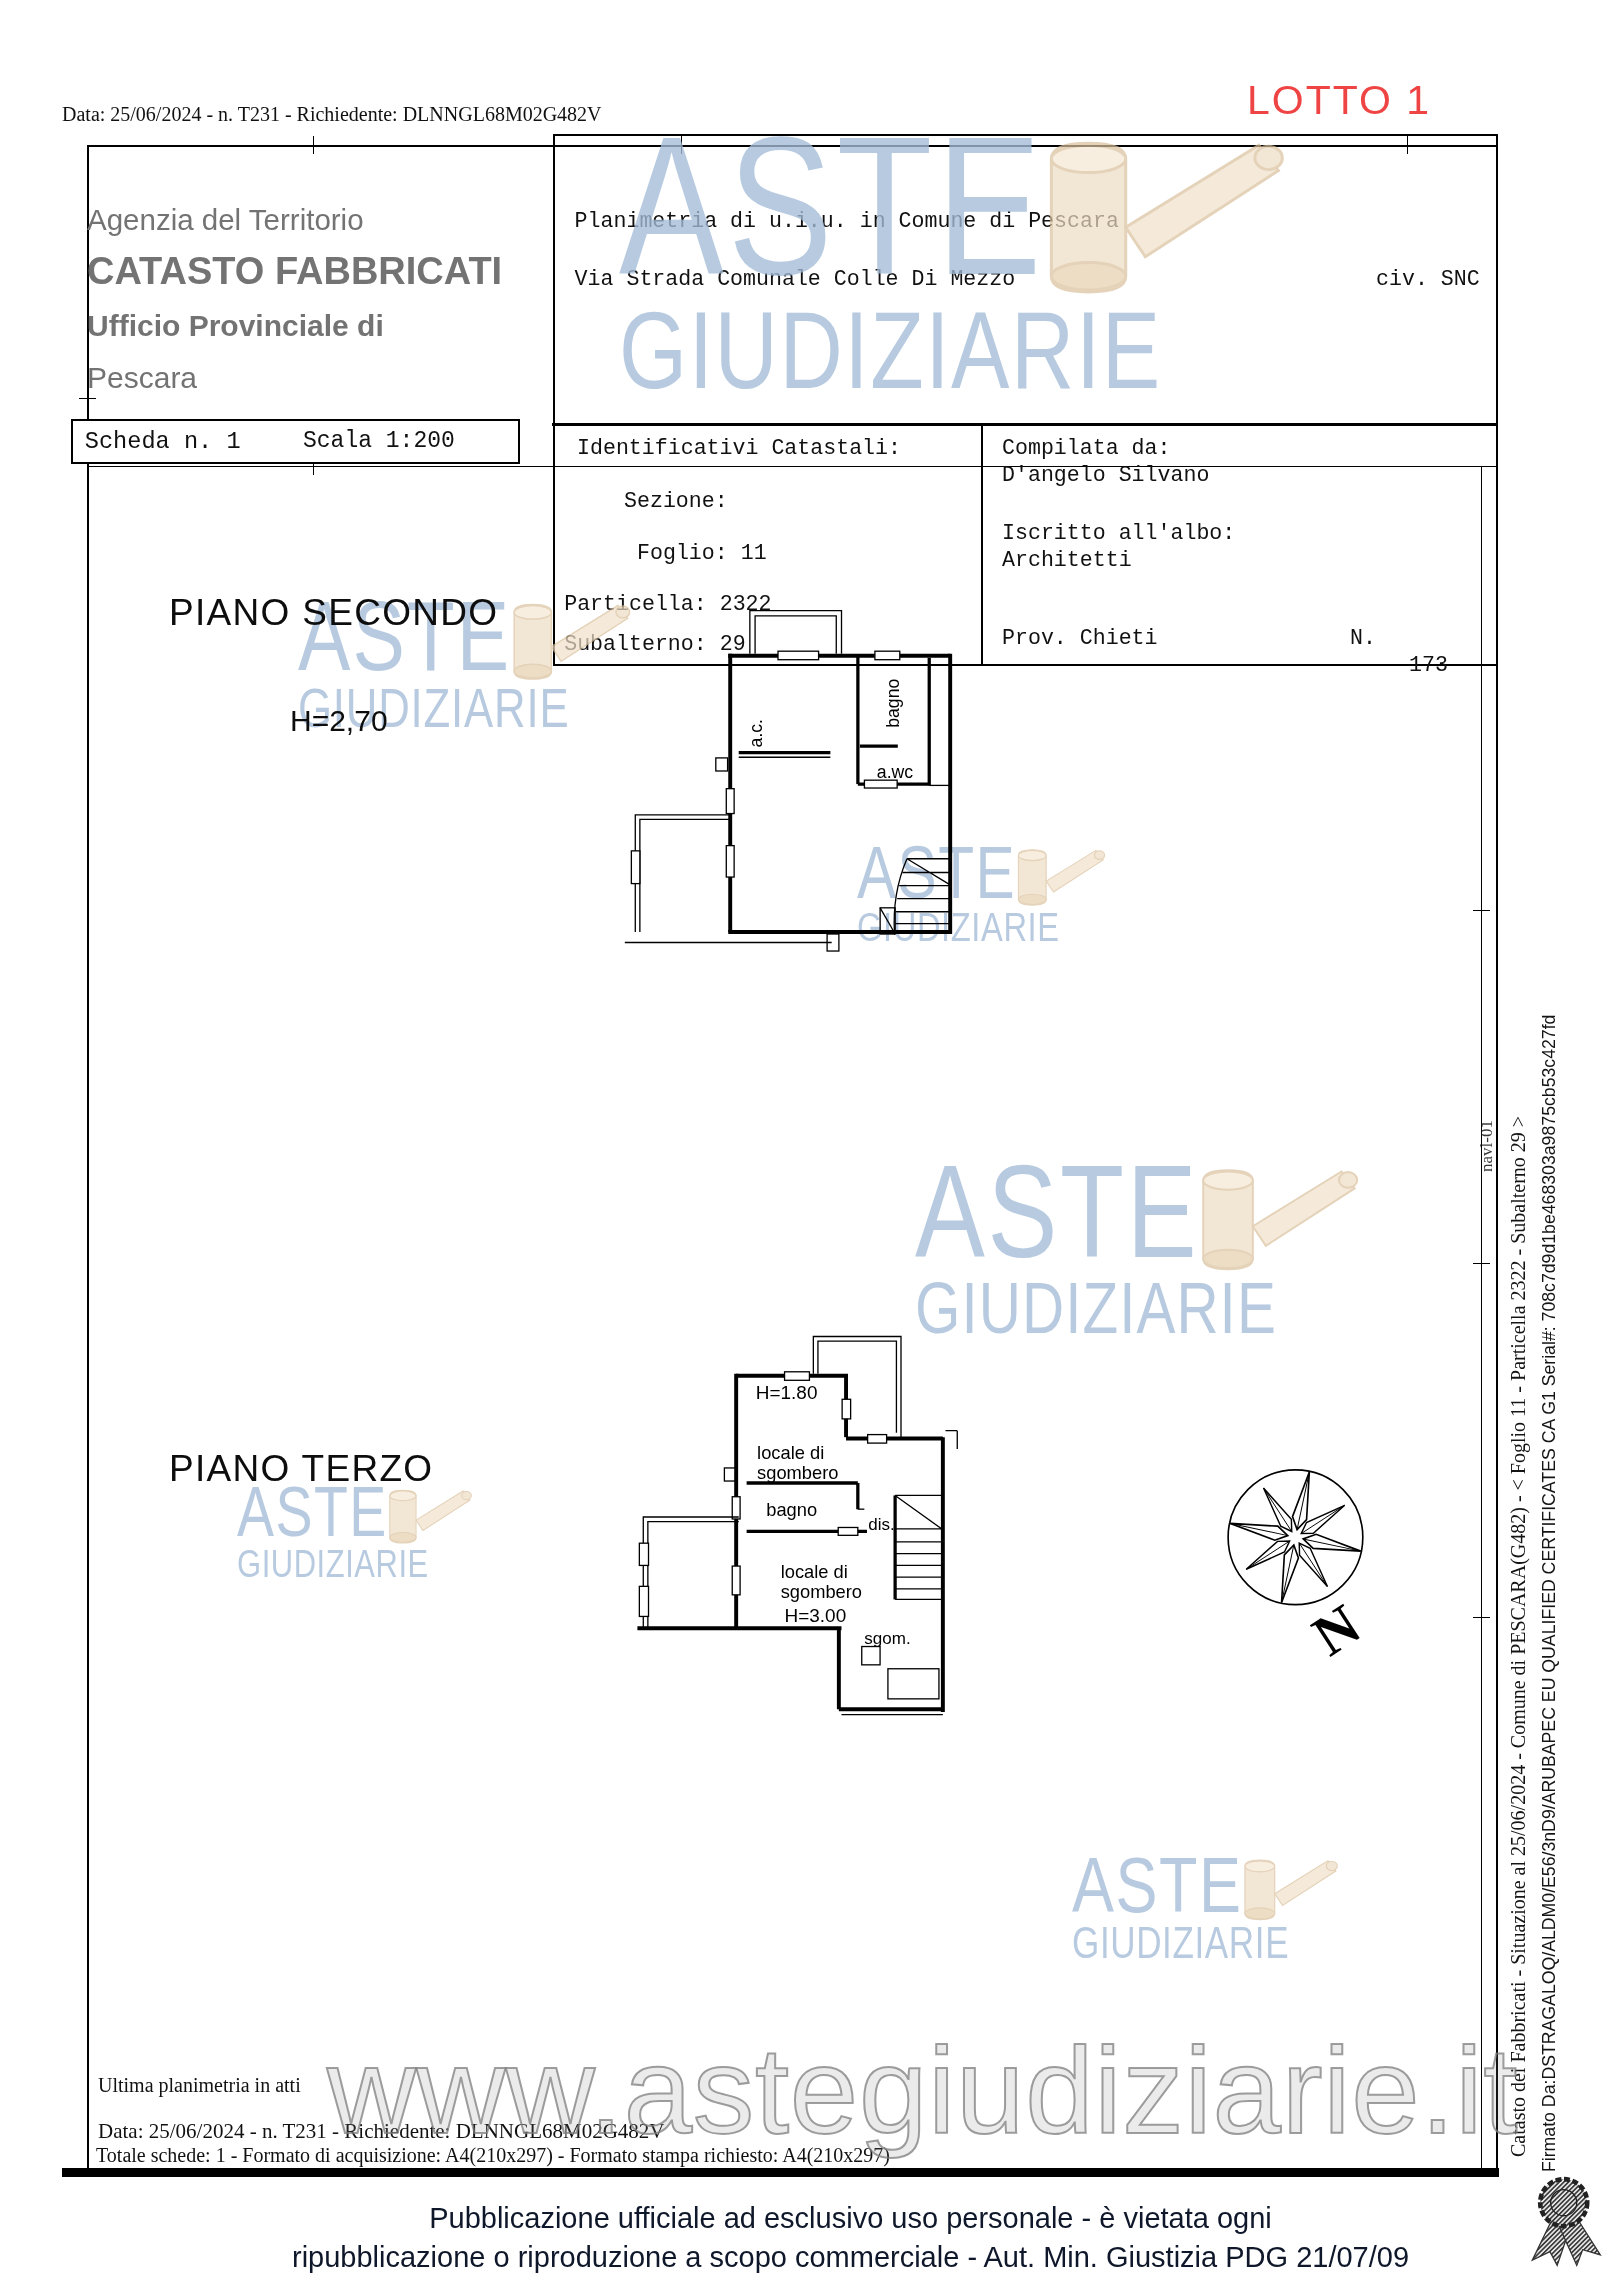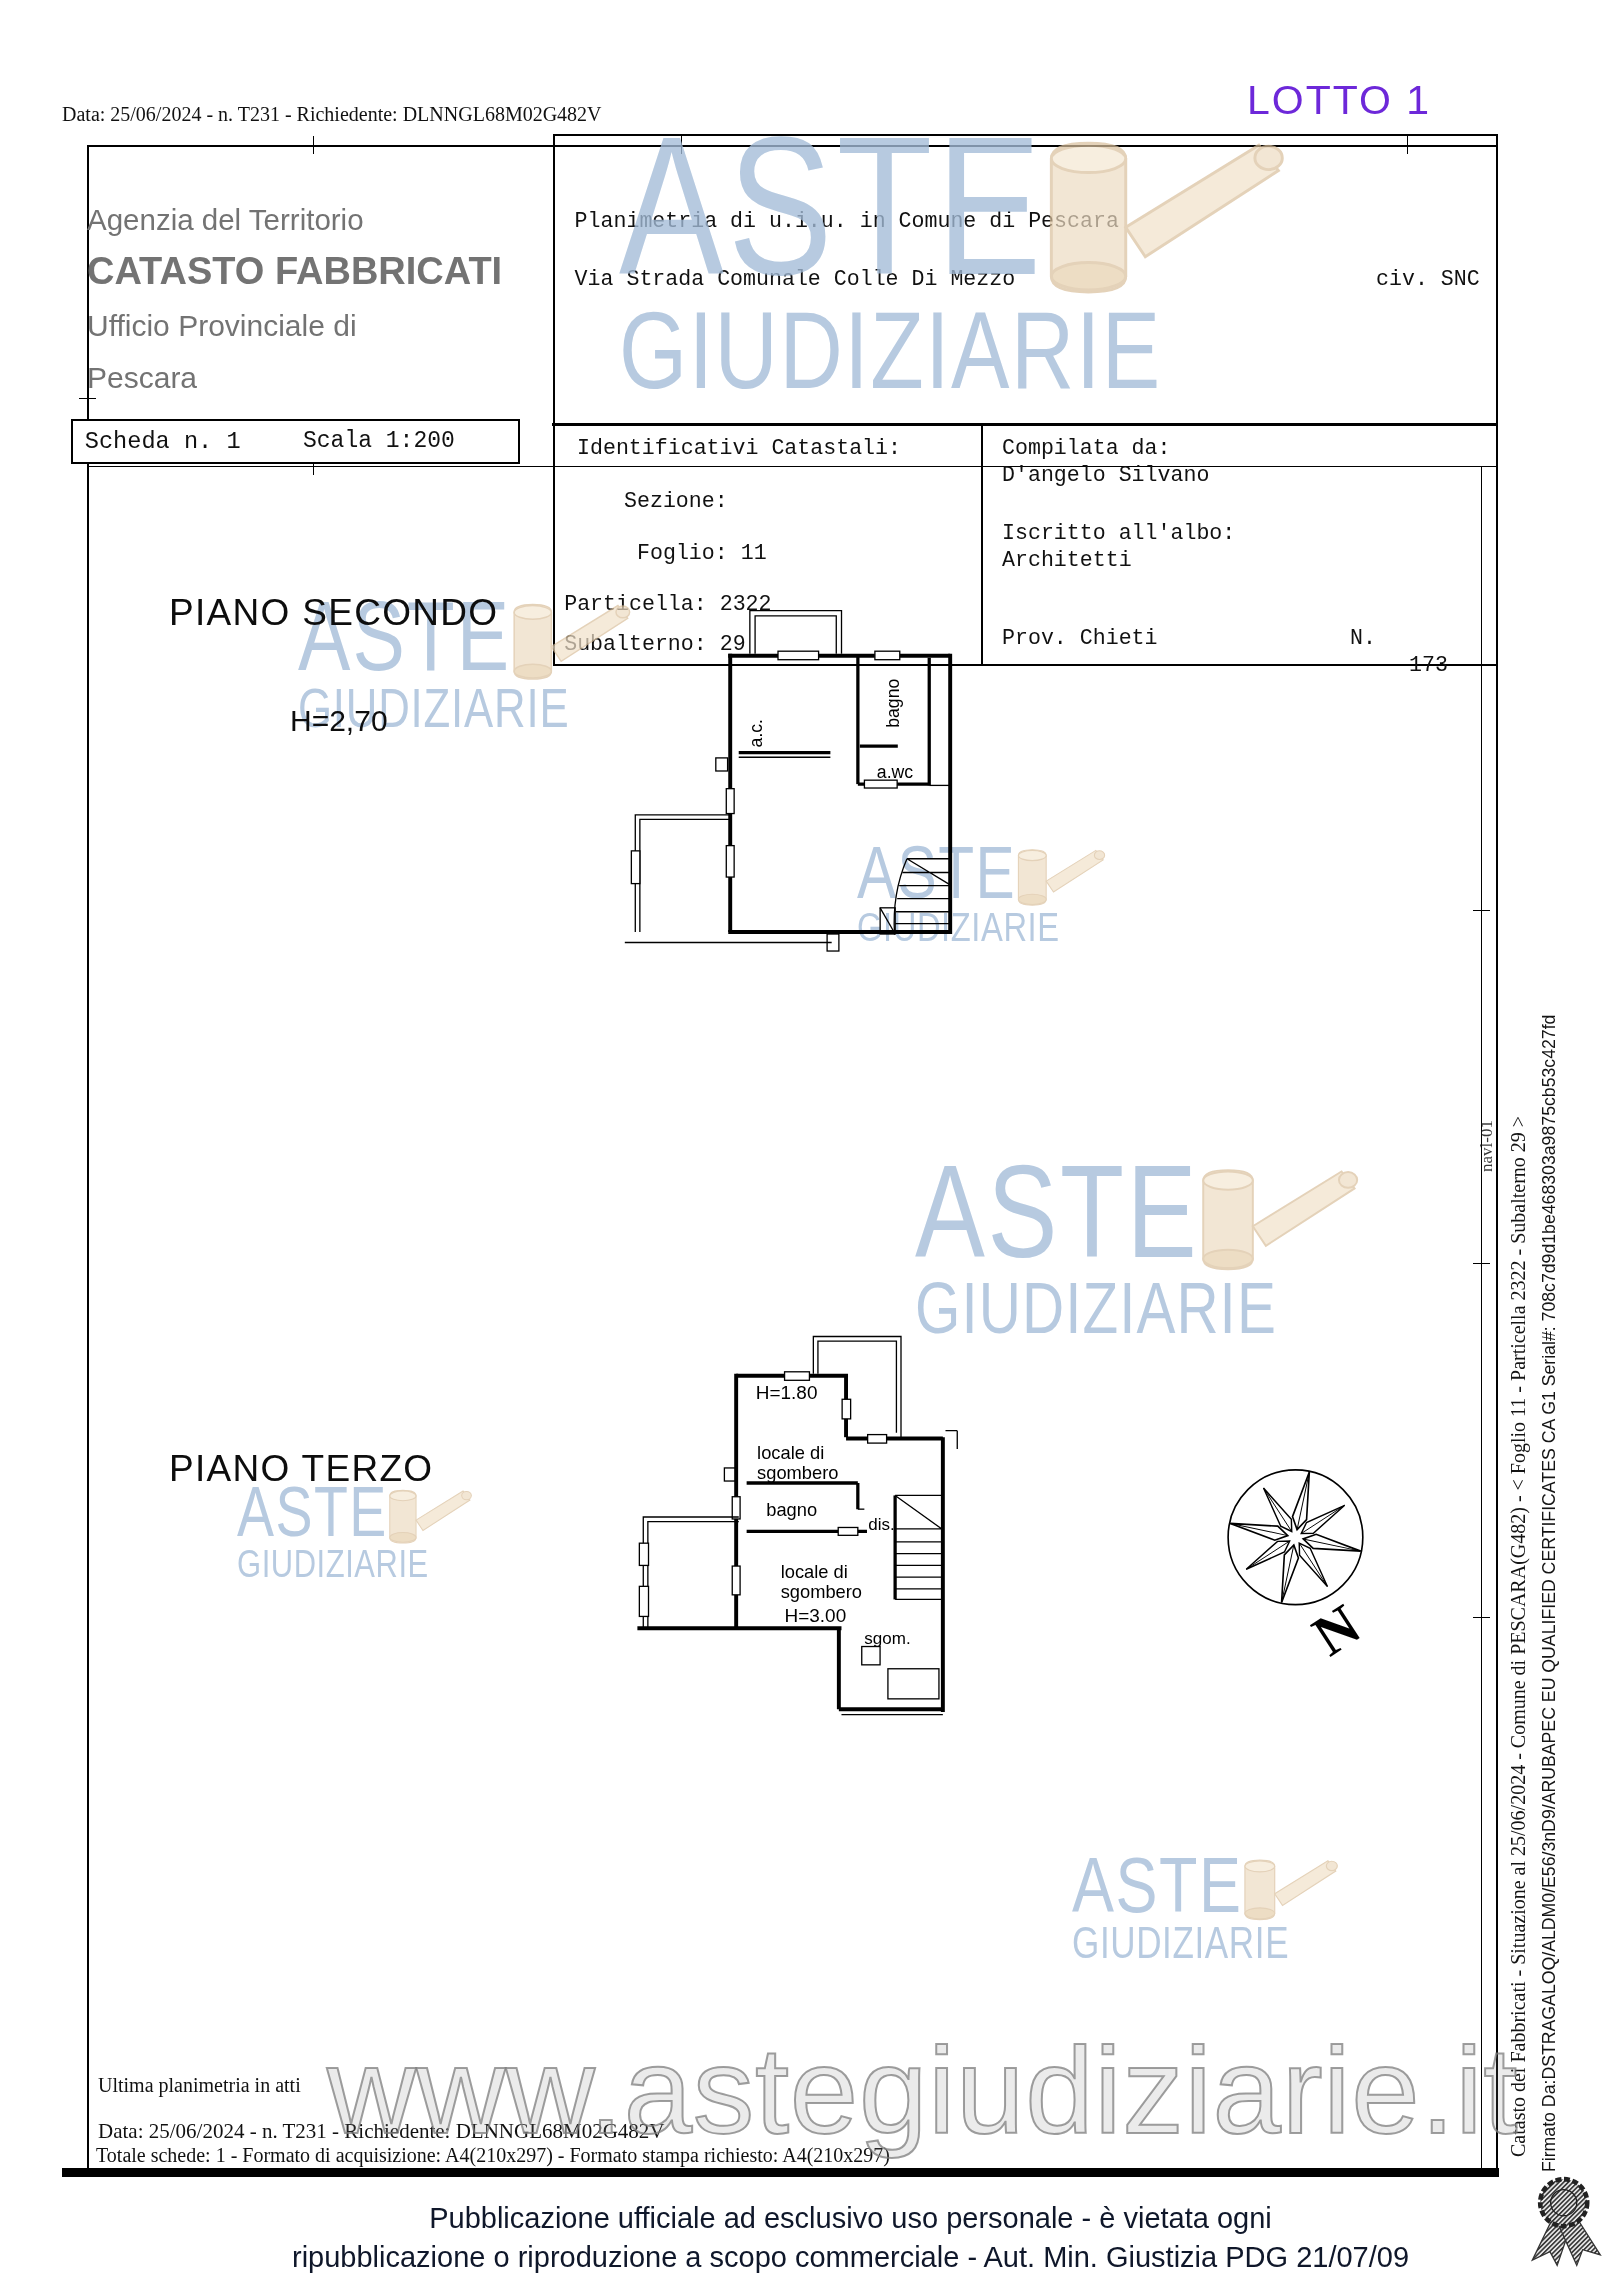--- a/index.html
+++ b/index.html
@@ -11,21 +11,21 @@
   .sans{font-family:"Liberation Sans",sans-serif;}
 
   
   .frame{border:2px solid #000;background:transparent;}
   .hline{background:#000;height:1.3px;}
   .vline{background:#000;width:1.3px;}
   .tickv{background:#000;width:1.3px;height:18.3px;}
   .tickh{background:#000;height:1.3px;width:17px;}
 
   
-  #lotto{font-size:41px;letter-spacing:2px;color:#6d28d9;}
+  #lotto{font-size:41px;letter-spacing:2px;color:#ef4444;}
   .agency{width:445px;left:87px;text-align:left;color:#737373;}
   .hdr-mono{font-size:21.6px;white-space:pre;}
   .proto-val{font-family:"Liberation Serif",serif;font-size:26px;}
 
   
   .plan-title{font-size:37px;letter-spacing:1.3px;color:#0d0d0d;}
   .plan-h{font-size:30px;color:#0d0d0d;}
 
   
   .wm{width:471px;color:#a3bcd8;opacity:.78;transform-origin:0 0;z-index:1;pointer-events:none;}
@@ -145,21 +145,21 @@
 <div class="abs tickv" style="left:681px;top:136px;"></div>
 <div class="abs tickv" style="left:1407px;top:136px;"></div>
 <div class="abs tickh" style="left:79px;top:398px;"></div>
 <div class="abs tickv" style="left:313px;top:457px;"></div>
 <div class="abs tickh" style="left:1473px;top:910px;"></div>
 <div class="abs tickh" style="left:1473px;top:1263px;"></div>
 <div class="abs tickh" style="left:1473px;top:1617px;"></div>
 
 <div class="abs agency sans" style="top:203px;font-size:29.5px;">Agenzia del Territorio</div>
 <div class="abs agency sans" style="top:250px;font-size:38px;font-weight:bold;">CATASTO FABBRICATI</div>
-<div class="abs agency sans" style="top:309px;font-size:30px;">Ufficio Provinciale di</div>
+<div class="abs agency sans" style="top:309px;font-size:30px;font-weight:bold;">Ufficio Provinciale di</div>
 <div class="abs agency sans" style="top:361px;font-size:30px;">Pescara</div>
 
 <div class="abs" style="left:71px;top:419px;width:445px;height:41px;border:2.6px solid #000;background:#fff;">
   <span class="abs mono" style="left:11.8px;top:6.5px;font-size:23.6px;">Scheda n. 1</span>
   <span class="abs mono" style="left:230px;top:6.5px;font-size:23px;">Scala 1:200</span>
 </div>
 
 <div class="abs" style="left:553px;top:134px;width:941px;height:528px;border:2.6px solid #000;background:transparent;">
 
 

